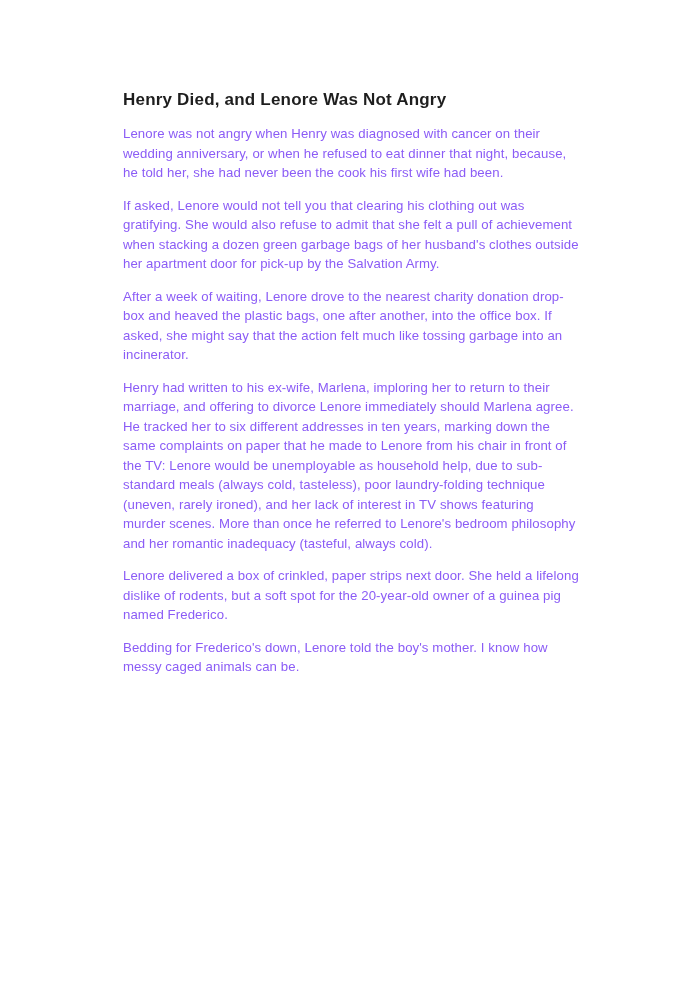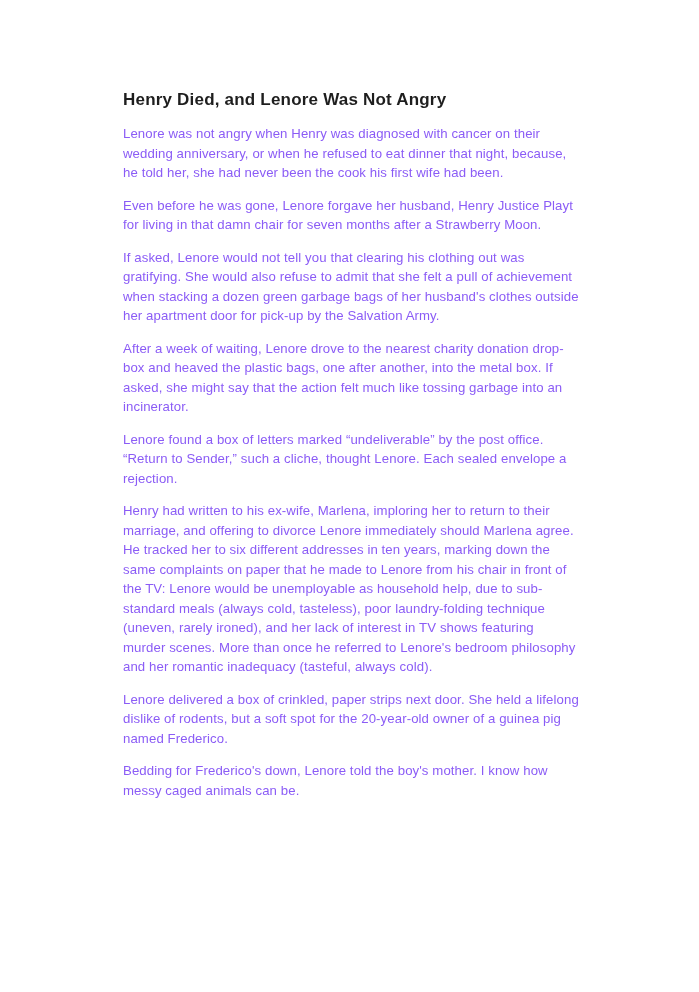--- a/index.html
+++ b/index.html
@@ -37,21 +37,19 @@
     margin-bottom: 13px;
   }
 </style>
 </head>
 <body>
 
 <div class="page">
   <div class="content">
     <h1 class="doc-title">Henry Died, and Lenore Was Not Angry</h1>
     <p class="doc-paragraph">Lenore was not angry when Henry was diagnosed with cancer on their wedding anniversary, or when he refused to eat dinner that night, because, he told her, she had never been the cook his first wife had been.</p>
-    <p class="doc-paragraph">Even before he was gone, Lenore forgave her husband, Henry Justice Playt for living in that damn chair for seven months after a Strawberry Moon.</p>
     <p class="doc-paragraph">If asked, Lenore would not tell you that clearing his clothing out was gratifying. She would also refuse to admit that she felt a pull of achievement when stacking a dozen green garbage bags of her husband's clothes outside her apartment door for pick-up by the Salvation Army.</p>
-    <p class="doc-paragraph">After a week of waiting, Lenore drove to the nearest charity donation drop-box and heaved the plastic bags, one after another, into the metal box. If asked, she might say that the action felt much like tossing garbage into an incinerator.</p>
-    <p class="doc-paragraph">Lenore found a box of letters marked “undeliverable” by the post office. “Return to Sender,” such a cliche, thought Lenore. Each sealed envelope a rejection.</p>
+    <p class="doc-paragraph">After a week of waiting, Lenore drove to the nearest charity donation drop-box and heaved the plastic bags, one after another, into the office box. If asked, she might say that the action felt much like tossing garbage into an incinerator.</p>
     <p class="doc-paragraph">Henry had written to his ex-wife, Marlena, imploring her to return to their marriage, and offering to divorce Lenore immediately should Marlena agree. He tracked her to six different addresses in ten years, marking down the same complaints on paper that he made to Lenore from his chair in front of the TV: Lenore would be unemployable as household help, due to sub-standard meals (always cold, tasteless), poor laundry-folding technique (uneven, rarely ironed), and her lack of interest in TV shows featuring murder scenes. More than once he referred to Lenore's bedroom philosophy and her romantic inadequacy (tasteful, always cold).</p>
     <p class="doc-paragraph">Lenore delivered a box of crinkled, paper strips next door. She held a lifelong dislike of rodents,  but a soft spot for the 20-year-old owner of a guinea pig named Frederico.</p>
     <p class="doc-paragraph">Bedding for Frederico's down, Lenore told the boy's mother. I know how messy caged animals can be.</p>
   </div>
 </div>
 
 </body></html>

